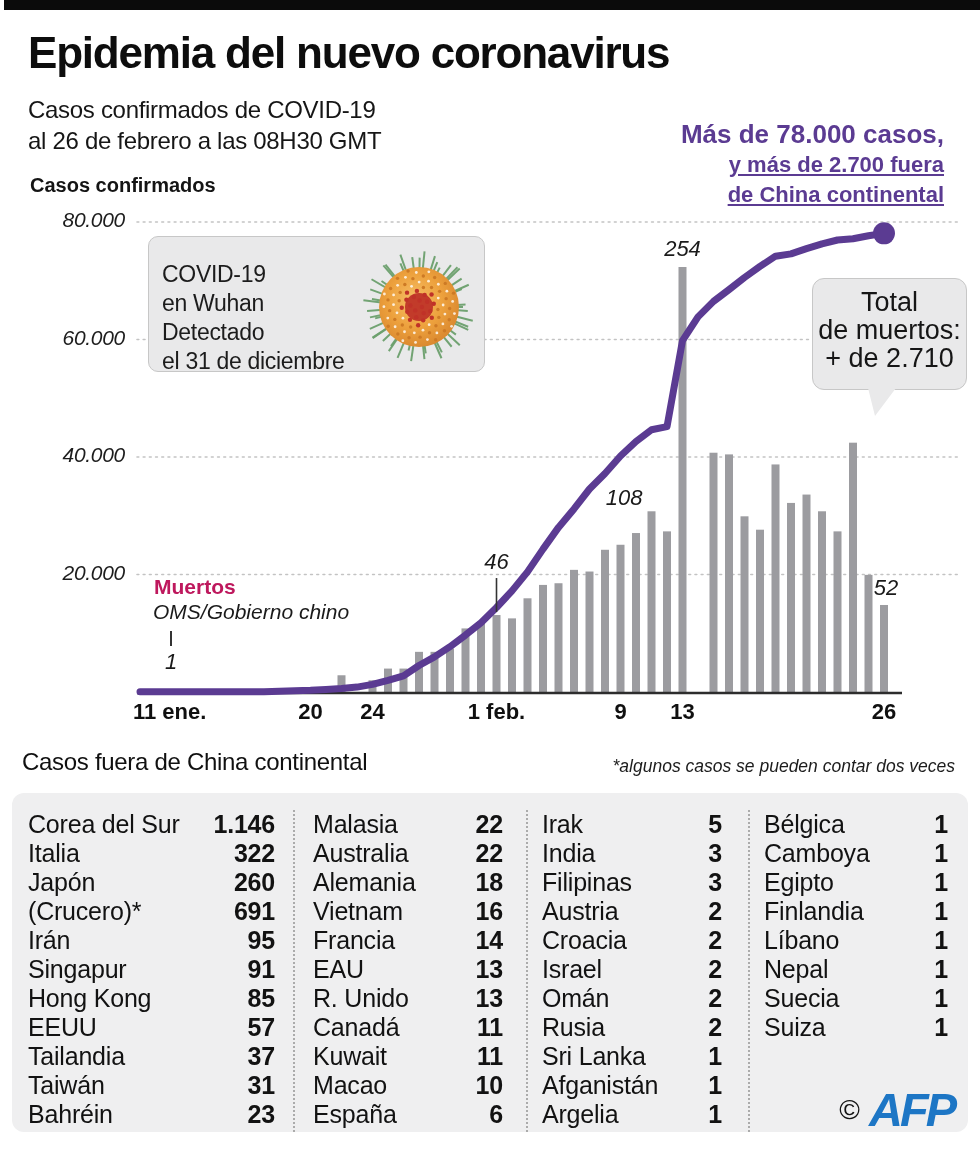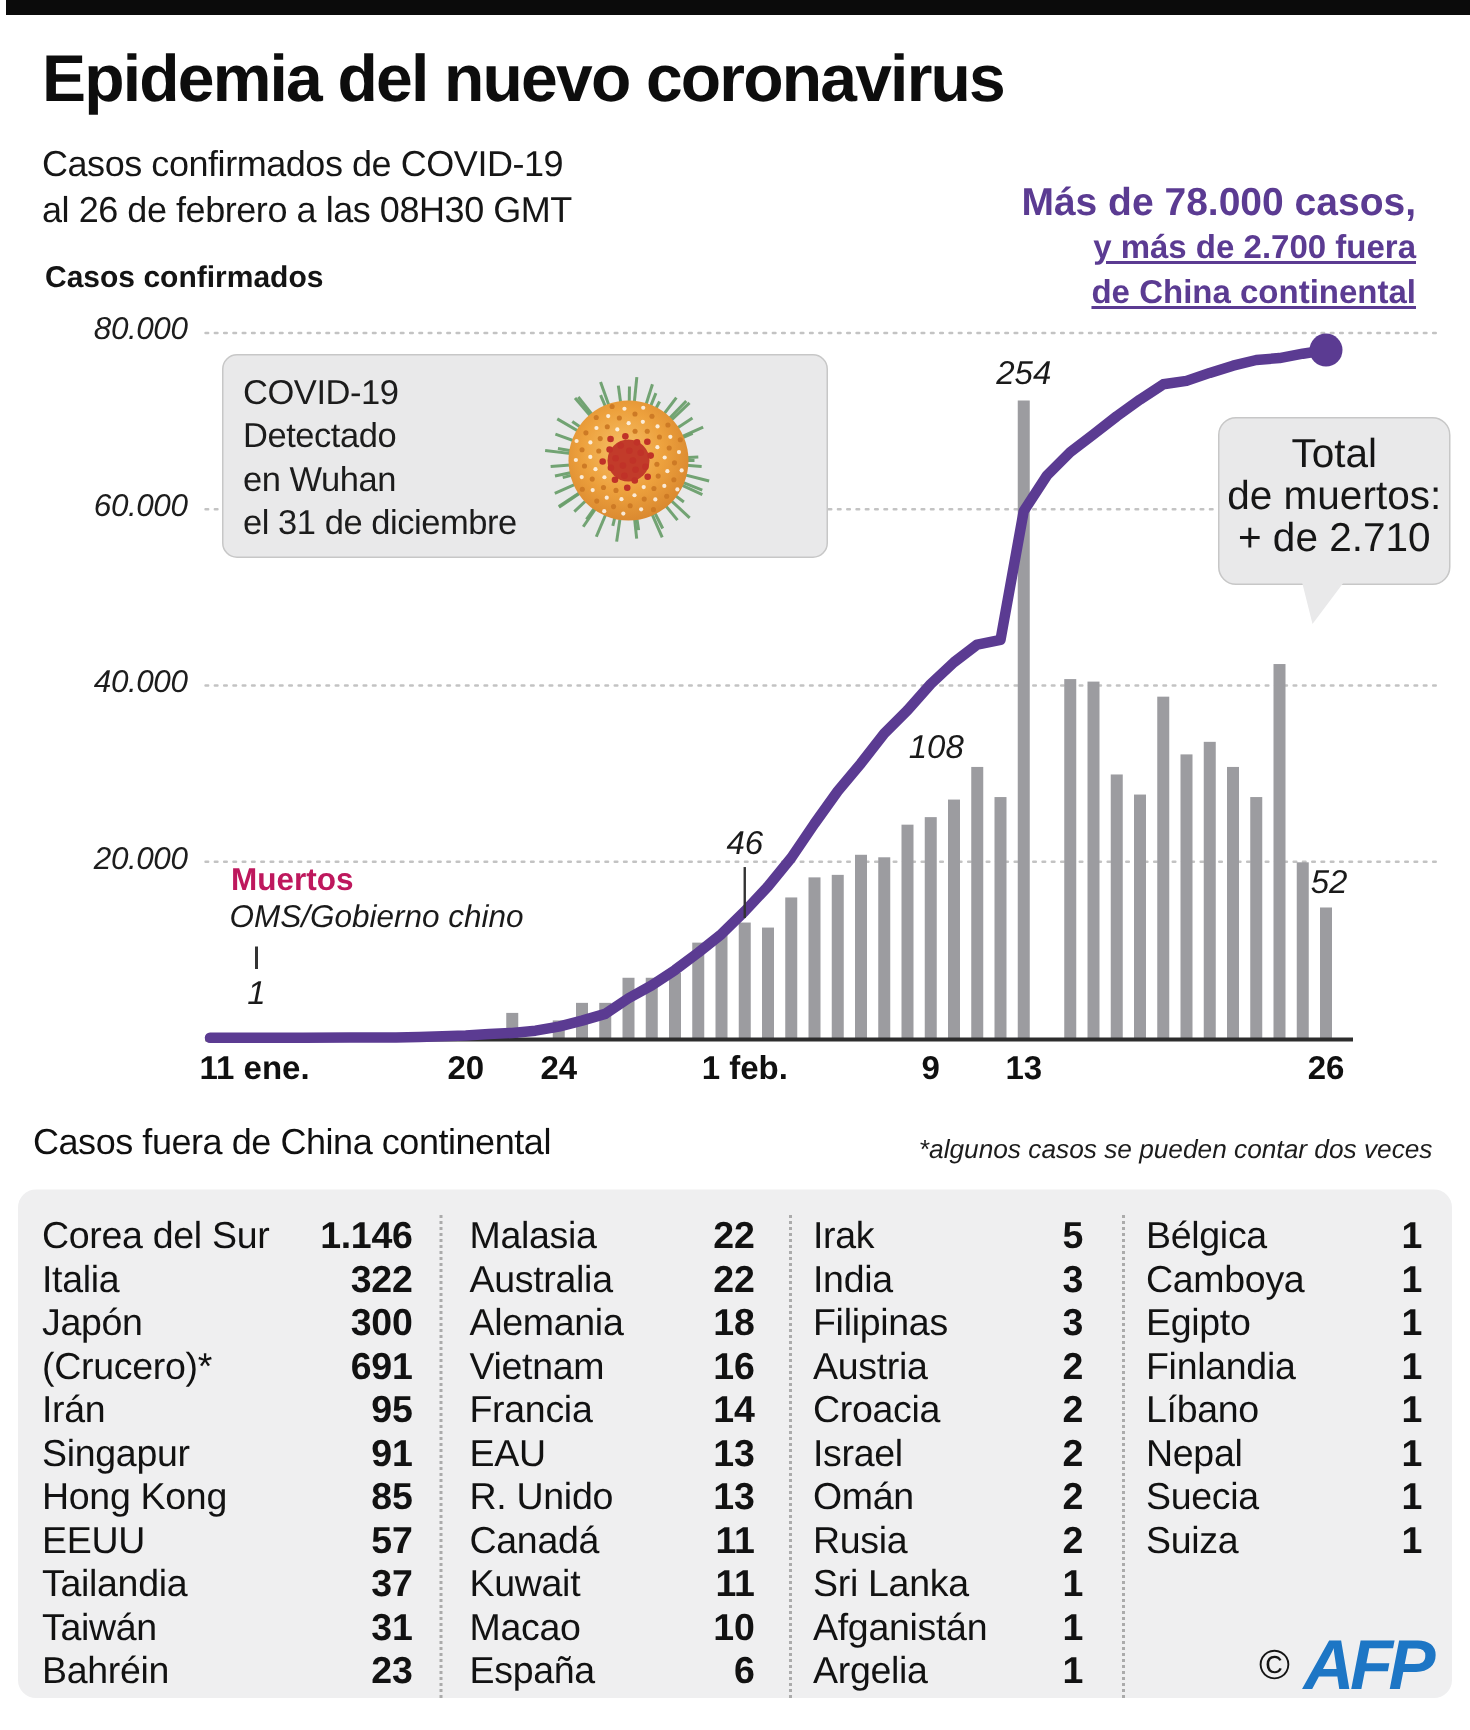--- a/index.html
+++ b/index.html
@@ -14,21 +14,21 @@
   #highlight .hl1{font-size:26px;line-height:32px;}
   #highlight .hl2{font-size:22px;line-height:30px;text-decoration:underline;}
   #chart-title{left:30px;top:174px;font-size:20px;font-weight:bold;color:#141414;}
 
   .ylab{position:absolute;left:18px;width:107px;text-align:right;font-style:italic;
         font-size:21px;color:#1d1d1d;letter-spacing:-0.3px;}
   .xlab{position:absolute;top:699px;font-size:22px;font-weight:bold;color:#101010;white-space:nowrap;}
   .alab{position:absolute;font-style:italic;font-size:22px;color:#1a1a1a;white-space:nowrap;text-align:center;}
 
   .gbox{position:absolute;background:#e9e9ea;border:1.5px solid #c7c7c7;border-radius:10px;box-sizing:border-box;}
-  #covid-box{left:148px;top:236px;width:404px;height:136px;padding:10px 0 0 13px;
+  #covid-box{left:148px;top:236px;width:337px;height:136px;padding:23px 0 0 13px;
              font-size:23px;line-height:29px;color:#1c1c1c;letter-spacing:-0.3px;}
   #bubble{left:812px;top:278px;width:155px;height:112px;border-radius:12px;text-align:center;
           font-weight:normal;font-size:27px;line-height:28px;padding-top:9px;color:#161616;}
   #bubble-tail{left:868px;top:388px;width:0;height:0;border-top:28px solid #e9e9ea;
                border-left:7px solid transparent;border-right:21px solid transparent;}
 
   #muertos-label{left:154px;top:575px;font-size:21px;font-weight:bold;color:#be185d;}
   #muertos-source{left:153px;top:600px;font-size:21px;font-style:italic;color:#1a1a1a;}
 
   #section-title{left:22px;top:748px;font-size:24px;color:#101010;letter-spacing:-0.3px;}
@@ -123,22 +123,22 @@
       </g>
       <line x1="137" y1="693" x2="902" y2="693" stroke="#2d2d2d" stroke-width="2.6"></line>
       <polyline points="140.0,691.8 171.0,691.8 202.0,691.8 233.0,691.7 264.0,691.7 279.5,691.3 295.0,690.8 310.5,690.3 326.0,689.4 341.5,688.6 357.0,687.1 372.5,684.4 388.0,680.4 403.5,675.9 419.0,665.5 434.5,656.9 450.0,646.7 465.5,635.1 481.0,622.7 496.5,607.5 512.0,590.9 527.5,571.9 543.0,549.1 558.5,527.4 574.0,508.9 589.5,489.0 605.0,473.5 620.5,456.0 636.0,441.5 651.5,429.7 667.0,426.6 682.5,340.7 698.0,316.9 713.5,301.4 729.0,289.6 744.5,277.5 760.0,266.4 775.5,256.2 791.0,253.9 806.5,248.6 822.0,243.8 837.5,240.0 853.0,238.7 868.5,235.8 884.0,233.4" fill="none" stroke="#5b3b92" stroke-width="7" stroke-linejoin="round" stroke-linecap="round"></polyline>
       <circle cx="884" cy="233.37400000000002" r="11" fill="#5b3b92"></circle>
       <line x1="496.5" y1="578.0314960629921" x2="496.5" y2="612.0314960629921" stroke="#333" stroke-width="1.6"></line>
       <line x1="171" y1="631" x2="171" y2="646" stroke="#333" stroke-width="2"></line>
     </svg>
 
   <div class="gbox" id="covid-box">
     <div>COVID-19</div>
+    <div>en Wuhan</div>
     <div>Detectado</div>
-    <div>en Wuhan</div>
     <div>el 31 de diciembre</div>
   </div>
 
   <svg class="abs" id="virus-svg" style="left:355px;top:243px" width="128" height="128" viewBox="0 0 128 128">
     <defs>
       <radialGradient id="vg" cx="45%" cy="42%" r="62%">
         <stop offset="0%" stop-color="#f6c068"></stop>
         <stop offset="55%" stop-color="#eda13d"></stop>
         <stop offset="100%" stop-color="#d8862e"></stop>
       </radialGradient>
@@ -314,21 +314,21 @@
         <div class="trow">
           <span class="cname">Corea del Sur</span>
           <span class="cval">1.146</span>
         </div>
         <div class="trow">
           <span class="cname">Italia</span>
           <span class="cval">322</span>
         </div>
         <div class="trow">
           <span class="cname">Japón</span>
-          <span class="cval">300</span>
+          <span class="cval">260</span>
         </div>
         <div class="trow">
           <span class="cname">(Crucero)*</span>
           <span class="cval">691</span>
         </div>
         <div class="trow">
           <span class="cname">Irán</span>
           <span class="cval">95</span>
         </div>
         <div class="trow">

